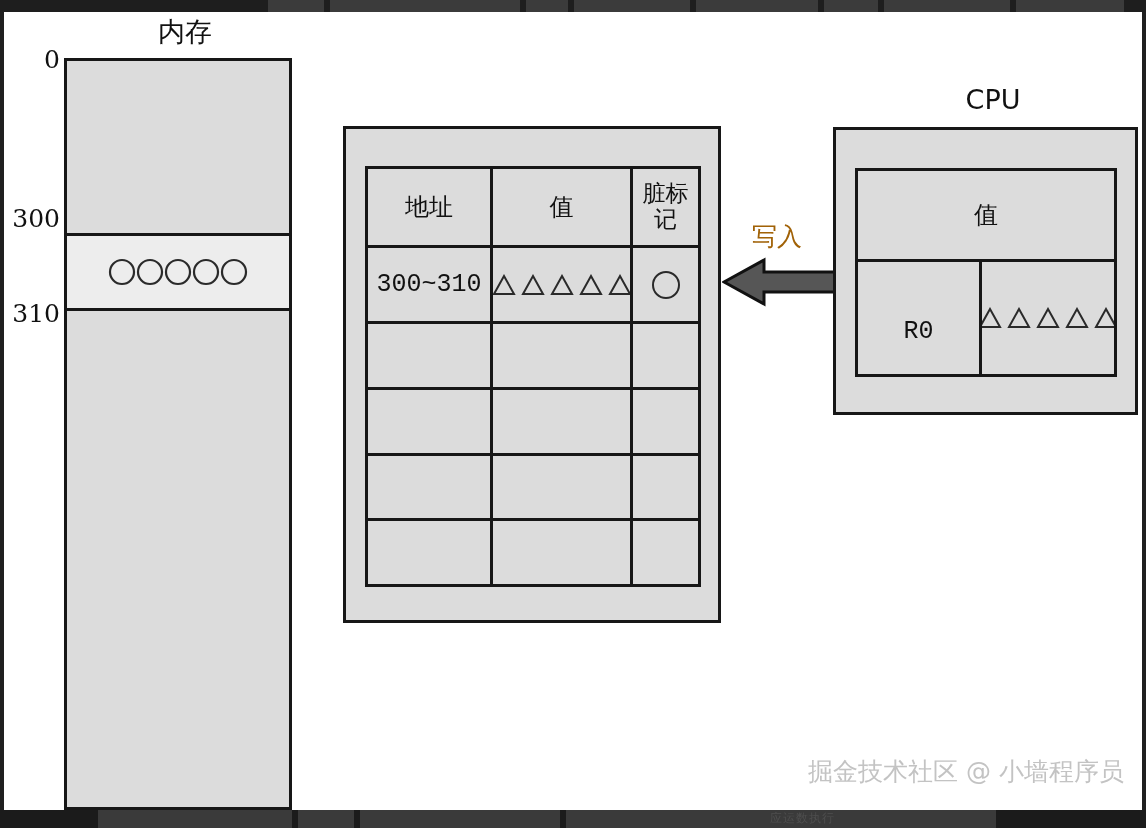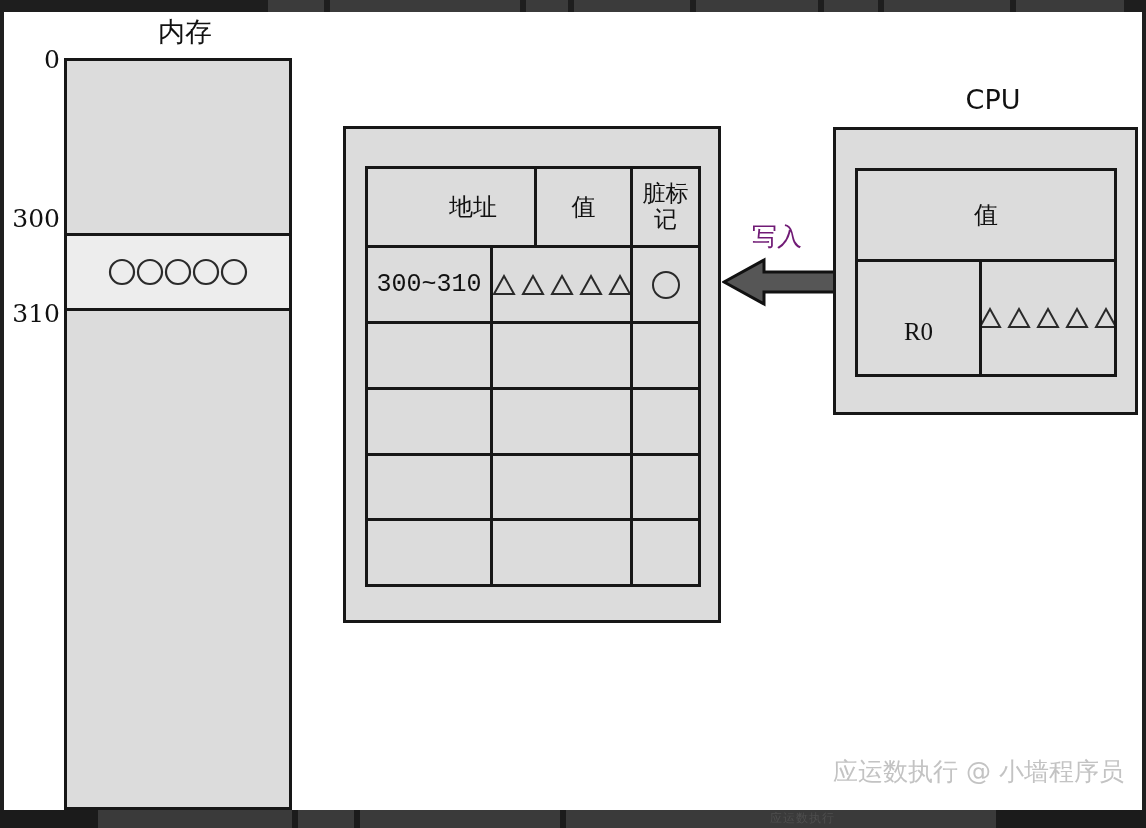--- a/index.html
+++ b/index.html
@@ -155,39 +155,39 @@
   }
   .grid-cell.num {
     font-family: Liberation Mono, monospace;
     font-size: 25px;
   }
   .grid-cell.tight {
     line-height: 1.12;
     font-size: 23px;
   }
   .grid-cell.mono-label {
-    font-family: Liberation Serif, serif;
+    font-family: Liberation Mono, monospace;
     font-size: 25px;
     margin-top: 28px;
   }
 
   
   .arrow-wrap {
     position: absolute;
     left: 718px;
     top: 244px;
     width: 122px;
     height: 52px;
   }
   .arrow-label {
     position: absolute;
     left: 748px;
     top: 208px;
     font-size: 25px;
-    color: #701a75;
+    color: #a16207;
     white-space: nowrap;
     font-family: "DejaVu Sans", "Liberation Sans", sans-serif;
   }
 
   
   .watermark {
     position: absolute;
     right: 18px;
     bottom: 22px;
     font-size: 25px;
@@ -243,21 +243,21 @@
       </div>
       <div class="mem-seg" style="height:502px;"></div>
     </div>
 
 
     <div class="outer-box" style="left:339px; top:114px; width:378px; height:497px;"></div>
 
     <div class="grid-table" style="left:361px; top:154px; width:336px; height:421px;">
 
       <div class="grid-row" style="flex:0 0 76px;">
-        <div class="grid-cell" style="flex:0 0 122px;margin-left:44px;">地址</div>
+        <div class="grid-cell" style="flex:0 0 122px;">地址</div>
         <div class="grid-cell" style="flex:1 1 auto;">值</div>
         <div class="grid-cell tight" style="flex:0 0 68px;">脏标记</div>
       </div>
 
       <div class="grid-row" style="flex:0 0 76px;">
         <div class="grid-cell num" style="flex:0 0 122px;">300~310</div>
         <div class="grid-cell" style="flex:1 1 auto;">
           <div class="glyph-row tri">
             <svg width="24" height="22" viewBox="0 0 24 22">
                 <polygon points="12,2 22,20 2,20" fill="none" stroke="#2a2a2a" stroke-width="2"></polygon>
@@ -345,21 +345,21 @@
               </svg>
             <svg width="24" height="22" viewBox="0 0 24 22">
                 <polygon points="12,2 22,20 2,20" fill="none" stroke="#2a2a2a" stroke-width="2"></polygon>
               </svg>
           </div>
         </div>
       </div>
 
     </div>
 
-    <div class="watermark">应运数执行 @ 小墙程序员</div>
+    <div class="watermark">掘金技术社区 @ 小墙程序员</div>
 
   </div>
 
   <div class="chrome-bottom">
     <div class="seg" style="left:98px;width:194px;"></div>
     <div class="seg" style="left:298px;width:56px;"></div>
     <div class="seg" style="left:360px;width:200px;"></div>
     <div class="seg" style="left:566px;width:430px;"></div>
     <div class="ghost-text">应运数执行</div>
   </div>

